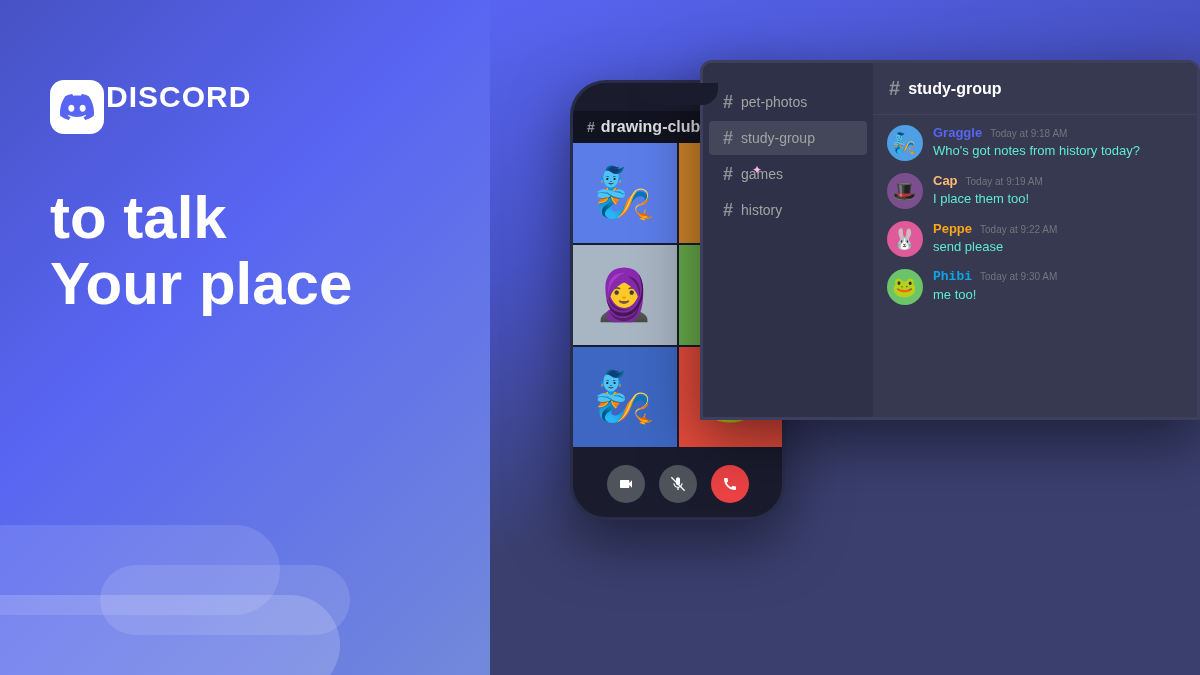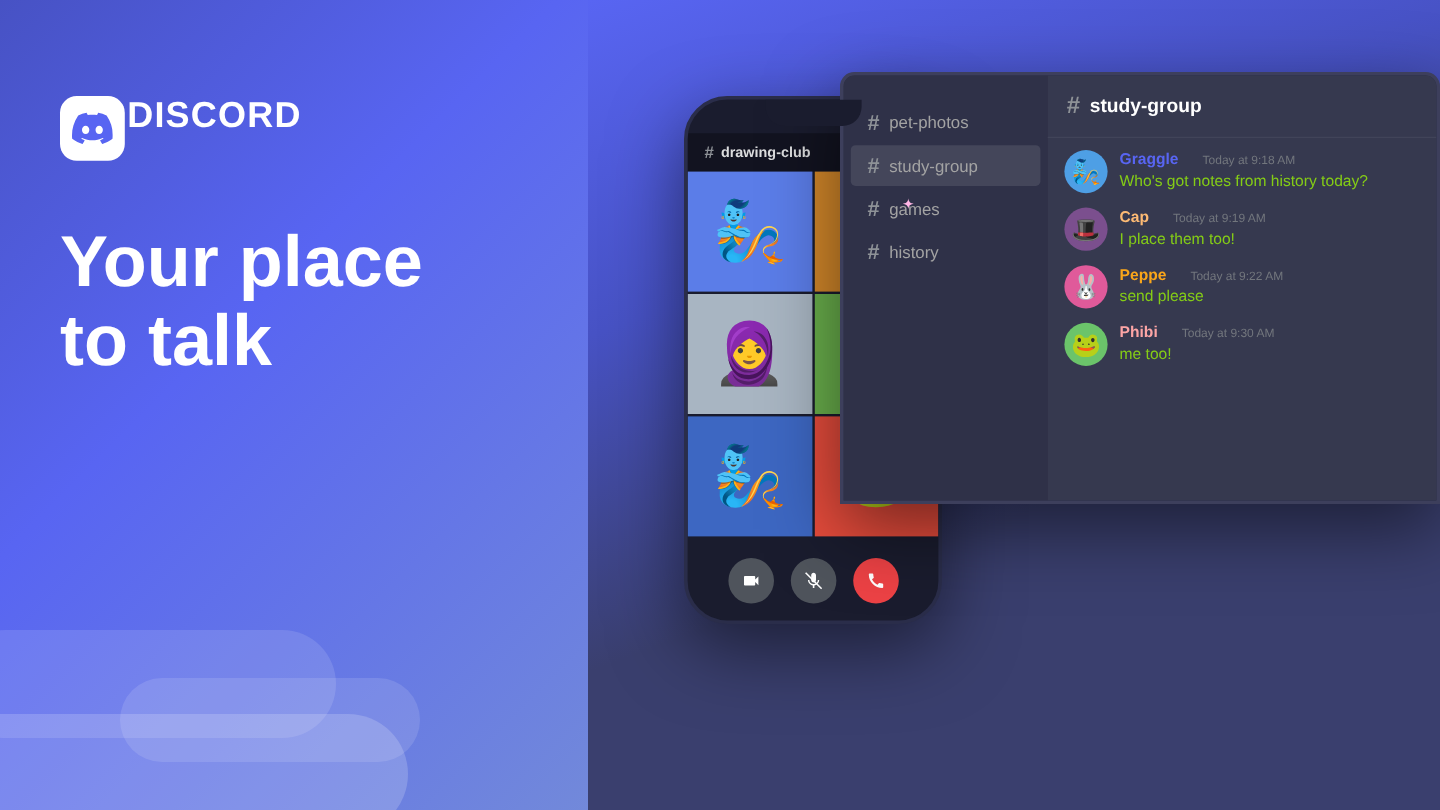--- a/index.html
+++ b/index.html
@@ -144,21 +144,21 @@
       padding: 0 14px;
       gap: 6px;
     }
     .phone-channel-bar .hash {
       color: #8e9297;
       font-size: 14px;
       font-weight: 700;
     }
     .phone-channel-bar .channel-name {
       color: #dcddde;
-      font-size: 12px;
+      font-size: 16px;
       font-weight: 600;
     }
 
     .video-grid {
       position: absolute;
       top: 60px;
       left: 0; right: 0;
       bottom: 70px;
       display: grid;
       grid-template-columns: 1fr 1fr;
@@ -326,66 +326,66 @@
     .avatar-peppe { background: #e05a9a; }
     .avatar-phibi { background: #6bc46a; }
 
     .message-content {
       flex: 1;
     }
 
     .message-header {
       display: flex;
       align-items: baseline;
-      gap: 20px;
+      gap: 8px;
       margin-bottom: 2px;
     }
 
     .message-author {
       font-weight: 700;
       font-size: 13px;
     }
 
     .message-timestamp {
       color: #72767d;
       font-size: 10px;
     }
 
     .message-text {
-      color: #84cc16;
+      color: #5eead4;
       font-size: 13px;
       line-height: 1.4;
     }
 
     .author-graggle { color: #5865f2; }
     .author-cap { color: #fdba74; }
     .author-peppe { color: #faa61a; }
-    .author-phibi { color: #fca5a5; }
+    .author-phibi { color: #0ea5e9; font-family: Liberation Mono, monospace; }
   </style>
 </head>
 <body>
 
 <div class="left-section">
 
   <div class="cloud cloud-1"></div>
   <div class="cloud cloud-2"></div>
   <div class="cloud cloud-4"></div>
 
   <div class="discord-logo">
     <div class="discord-icon">
       <svg viewBox="0 0 71 55" fill="none" xmlns="http://www.w3.org/2000/svg">
         <path d="M60.1045 4.8978C55.5792 2.8214 50.7265 1.2916 45.6527 0.41542C45.5603 0.39851 45.468 0.44077 45.4204 0.52529C44.7963 1.6353 44.105 3.0834 43.6209 4.2216C38.1637 3.4046 32.7345 3.4046 27.3892 4.2216C26.905 3.0581 26.1886 1.6353 25.5617 0.52529C25.5141 0.44359 25.4218 0.40133 25.3294 0.41542C20.2584 1.2888 15.4057 2.8186 10.8776 4.8978C10.8384 4.9147 10.8048 4.9429 10.7825 4.9795C1.57795 18.7309 -0.943561 32.1443 0.293408 45.3914C0.299005 45.4562 0.335386 45.518 0.385761 45.5576C6.45866 50.0174 12.3413 52.7249 18.1147 54.5195C18.2071 54.5477 18.305 54.5139 18.3638 54.4378C19.7295 52.5728 20.9469 50.6063 21.9907 48.5383C22.0523 48.4172 21.9935 48.2735 21.8676 48.2256C19.9366 47.4931 18.0979 46.6 16.3292 45.5858C16.1893 45.5041 16.1781 45.304 16.3068 45.2082C16.679 44.9293 17.0513 44.6391 17.4067 44.3461C17.471 44.2926 17.5606 44.2813 17.6362 44.3151C29.2558 49.6202 41.8354 49.6202 53.3179 44.3151C53.3935 44.2785 53.4831 44.2898 53.5502 44.3433C53.9057 44.6363 54.2779 44.9293 54.6529 45.2082C54.7816 45.304 54.7732 45.5041 54.6333 45.5858C52.8646 46.6197 51.0259 47.4931 49.0921 48.2228C48.9662 48.2707 48.9102 48.4172 48.9718 48.5383C50.038 50.6034 51.2554 52.5699 52.5959 54.435C52.6519 54.5139 52.7526 54.5477 52.845 54.5195C58.6464 52.7249 64.529 50.0174 70.6019 45.5576C70.6551 45.518 70.6887 45.459 70.6943 45.3942C72.1747 30.0791 68.2147 16.7757 60.1968 4.9823C60.1772 4.9429 60.1437 4.9147 60.1045 4.8978ZM23.7259 37.3253C20.2276 37.3253 17.3451 34.1136 17.3451 30.1693C17.3451 26.225 20.1717 23.0133 23.7259 23.0133C27.308 23.0133 30.1626 26.2532 30.1066 30.1693C30.1066 34.1136 27.28 37.3253 23.7259 37.3253ZM47.3178 37.3253C43.8196 37.3253 40.9371 34.1136 40.9371 30.1693C40.9371 26.225 43.7636 23.0133 47.3178 23.0133C50.9 23.0133 53.7545 26.2532 53.6986 30.1693C53.6986 34.1136 50.9 37.3253 47.3178 37.3253Z" fill="#5865F2"></path>
       </svg>
     </div>
     <span class="discord-wordmark">DISCORD</span>
   </div>
 
   <div class="tagline">
+    <div>to talk</div>
     <div>Your place</div>
-    <div>to talk</div>
   </div>
 </div>
 
 <div class="right-section">
 
   <div class="sparkle">✦</div>
 
   <div class="phone-mockup">
     <div class="phone-notch"></div>
 

